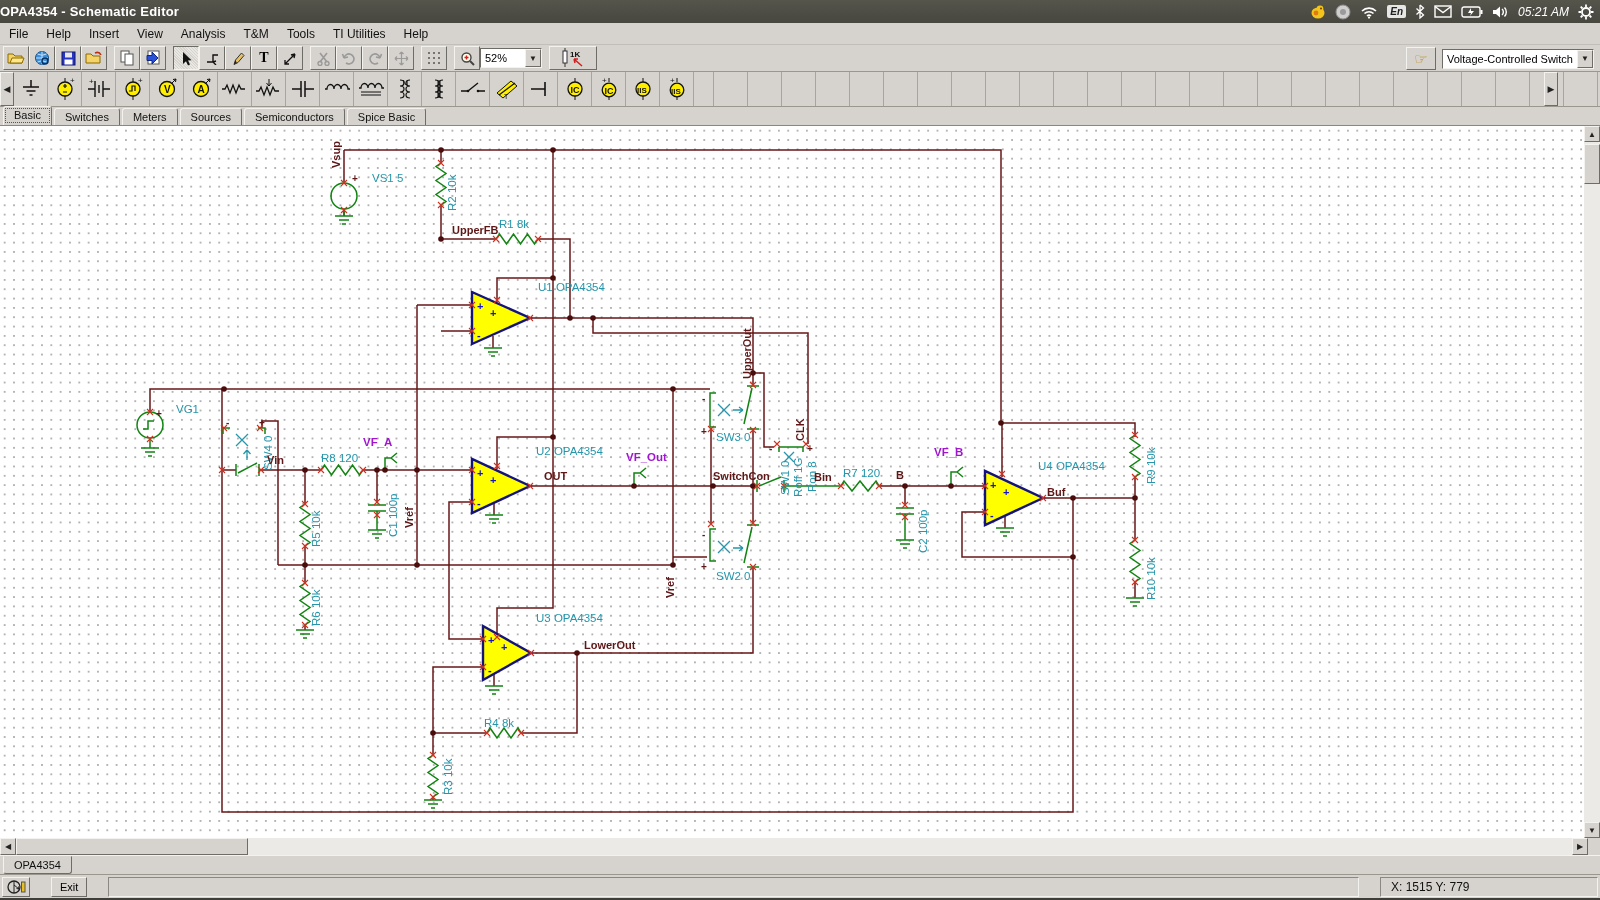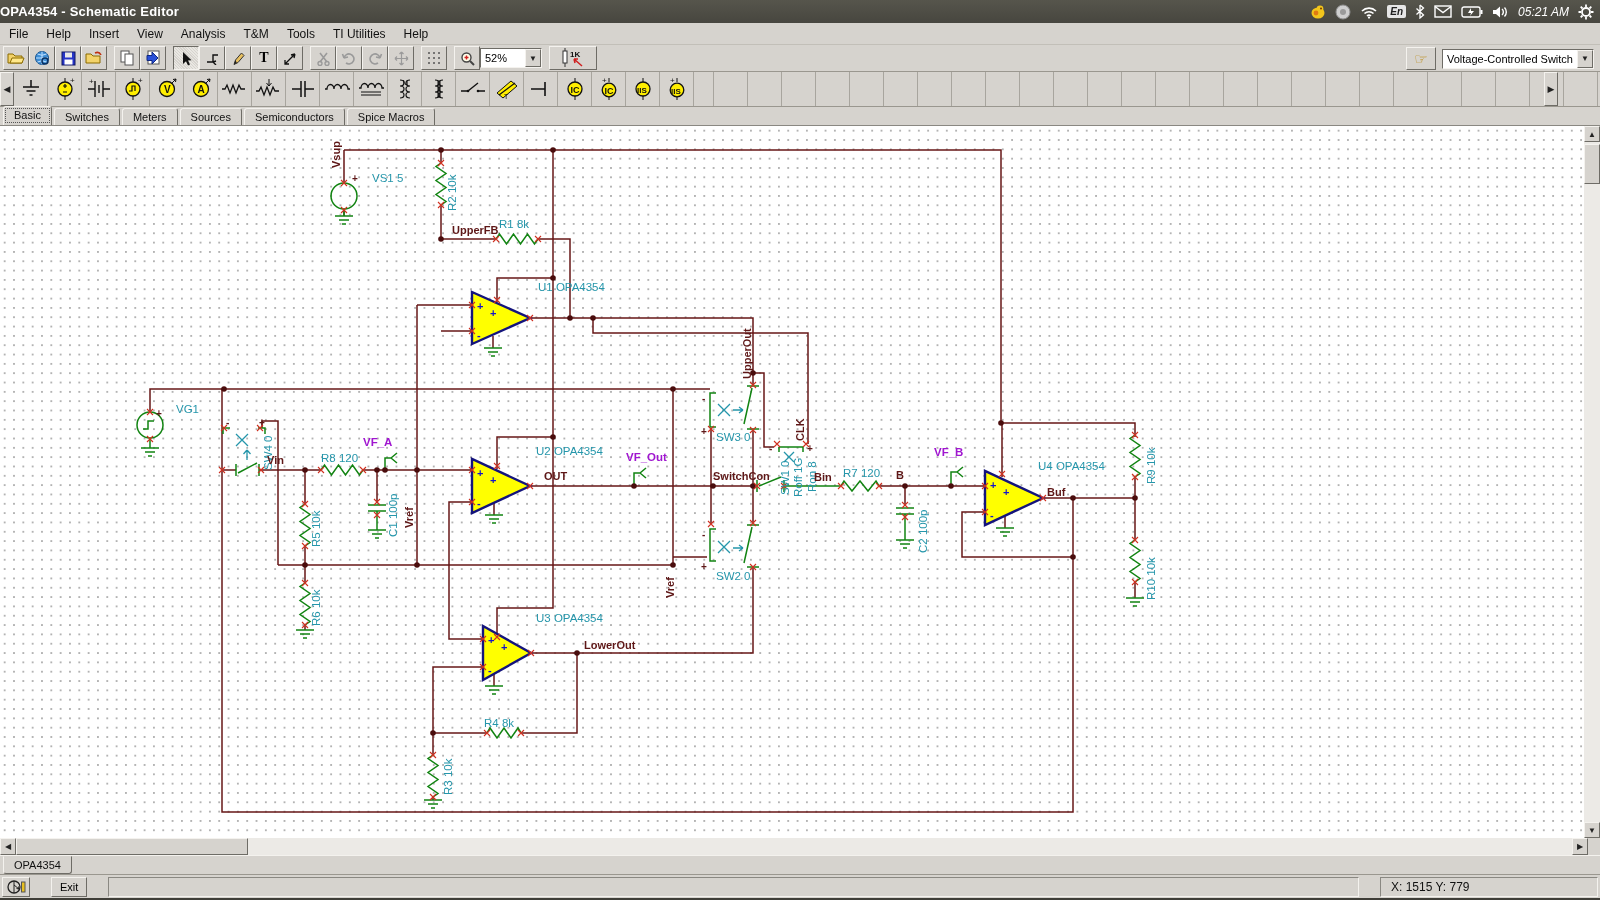--- a/index.html
+++ b/index.html
@@ -432,21 +432,21 @@
   <div class="chev">▶</div>
   <div style="width:42px"></div>
 </div>
 
 <div class="comp-tabs">
   <div class="ctab active">Basic</div>
   <div class="ctab">Switches</div>
   <div class="ctab">Meters</div>
   <div class="ctab">Sources</div>
   <div class="ctab">Semiconductors</div>
-  <div class="ctab">Spice Macros</div>
+  <div class="ctab">Spice Basic</div>
 </div>
 
 <div class="canvas">
 <svg width="1584" height="712" viewBox="0 126 1584 712">
   <defs>
     <path id="px" d="M-3,-3 l6,6 M3,-3 l-6,6" stroke="#d03020" stroke-width="1.1" fill="none"></path>
     <circle id="jd" r="2.8" fill="#4a0d0d"></circle>
     <path id="gnd" d="M-9,0 H9 M-5,4 H5 M-2,8 H2" stroke="#128412" stroke-width="1.5" fill="none"></path>
   </defs>
 

